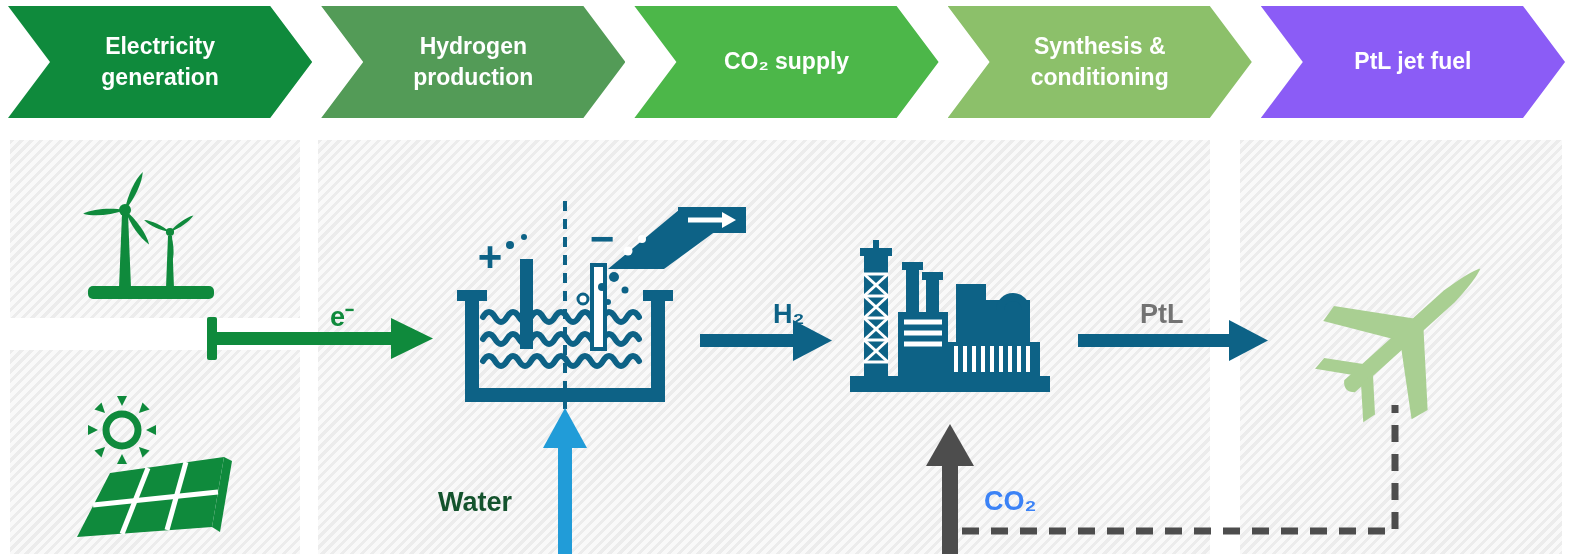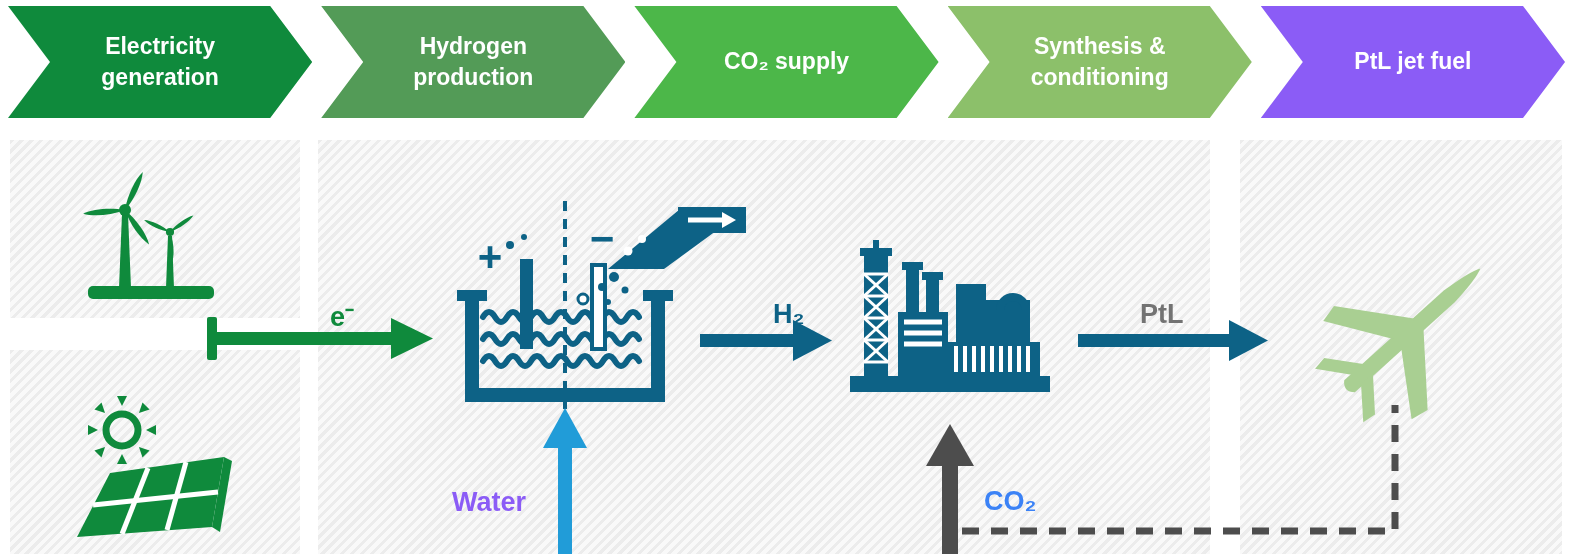--- a/index.html
+++ b/index.html
@@ -178,21 +178,21 @@
     <text x="40" y="76" text-anchor="middle" font-size="42" font-weight="bold" fill="#0d6286">+</text>
     <text x="152" y="58" text-anchor="middle" font-size="42" font-weight="bold" fill="#0d6286">−</text>
   </svg>
 
   <svg class="abs" style="left:543px; top:408px;" width="44" height="146" viewBox="0 0 44 146">
     <g fill="#219cd8">
       <polygon points="22,0 0,40 44,40"></polygon>
       <rect x="15" y="36" width="14" height="110"></rect>
     </g>
   </svg>
-  <div class="flow-label" style="left: 452px; top: 487px; color: #8b5cf6;">Water</div>
+  <div class="flow-label" style="left: 438px; top: 487px; color: #14532d;">Water</div>
 
   <svg class="abs" style="left:700px; top:317px;" width="135" height="47" viewBox="0 0 135 47">
     <g fill="#0d6286">
       <rect x="0" y="17" width="96" height="13"></rect>
       <polygon points="93,3 132,23.5 93,44"></polygon>
     </g>
   </svg>
   <div class="flow-label" style="left: 733px; top: 299px; color: rgb(13, 98, 134); margin-left: 40px;">H₂</div>
 
   <svg class="abs" style="left:850px; top:238px;" width="200" height="160" viewBox="0 0 200 160">

